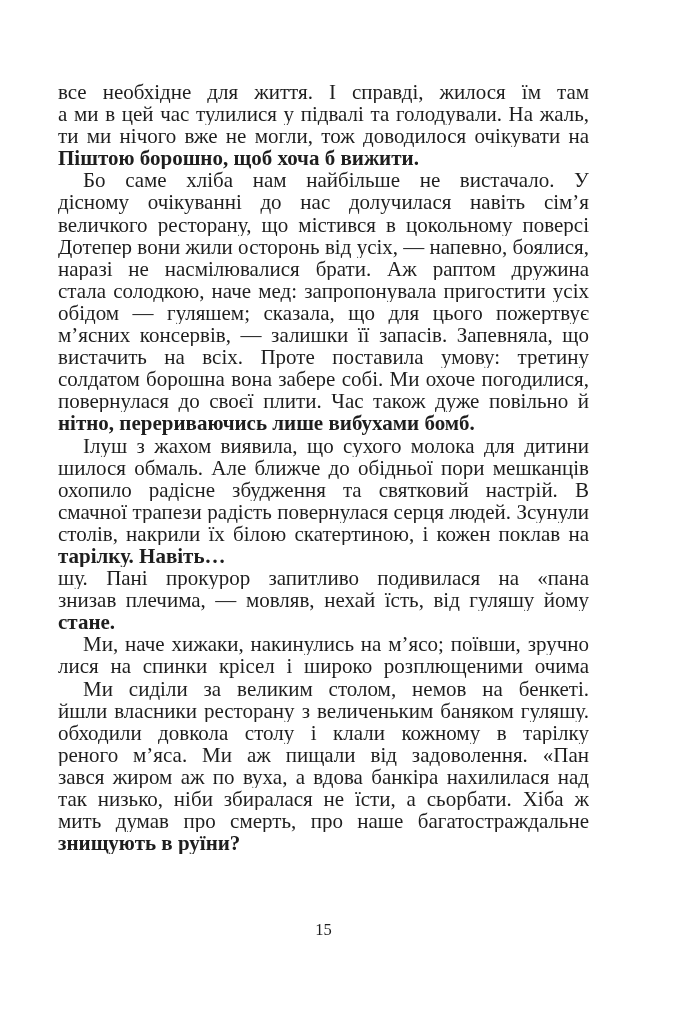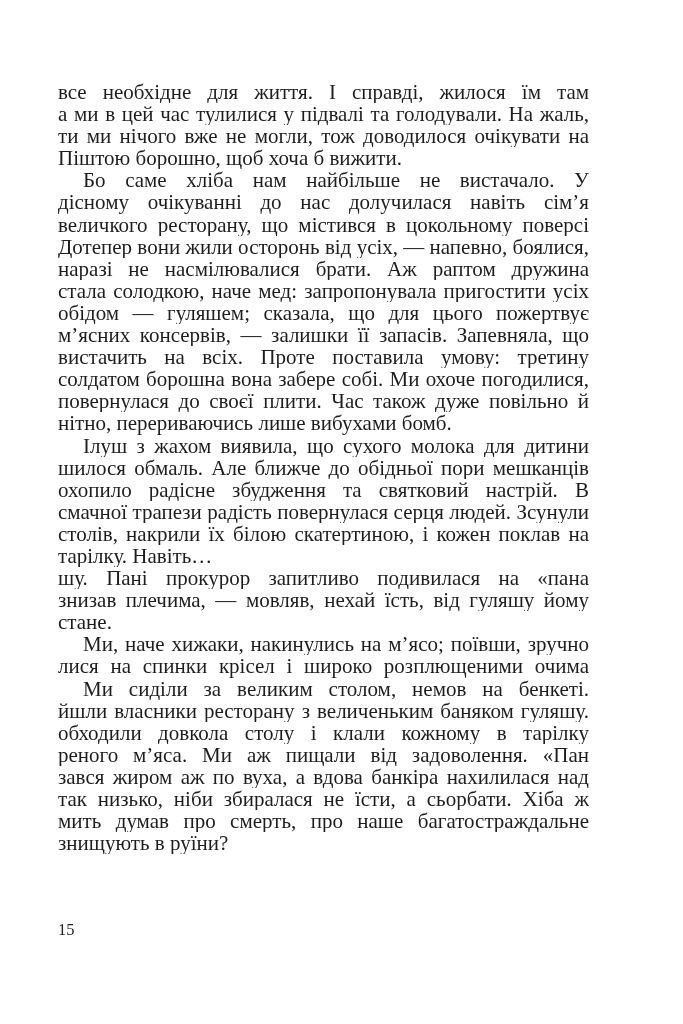--- a/index.html
+++ b/index.html
@@ -30,30 +30,31 @@
   }
   .line {
     text-align: justify;
     text-align-last: justify;
     height: 22.1px;
     overflow: hidden;
   }
   .line.para-end {
     text-align: right;
     text-align-last: left;
+    font-weight: bold;
   }
   .line.first-line {
     text-indent: 25px;
   }
   .page-number {
     position: absolute;
     left: 58px;
     top: 919px;
     width: 531px;
-    text-align: left;
+    text-align: center;
     font-size: 16.5px;
     line-height: 22px;
   }
 </style>
 </head>
 <body>
 
 <div class="book-page">
   <div class="text-block">
       <div class="paragraph">

